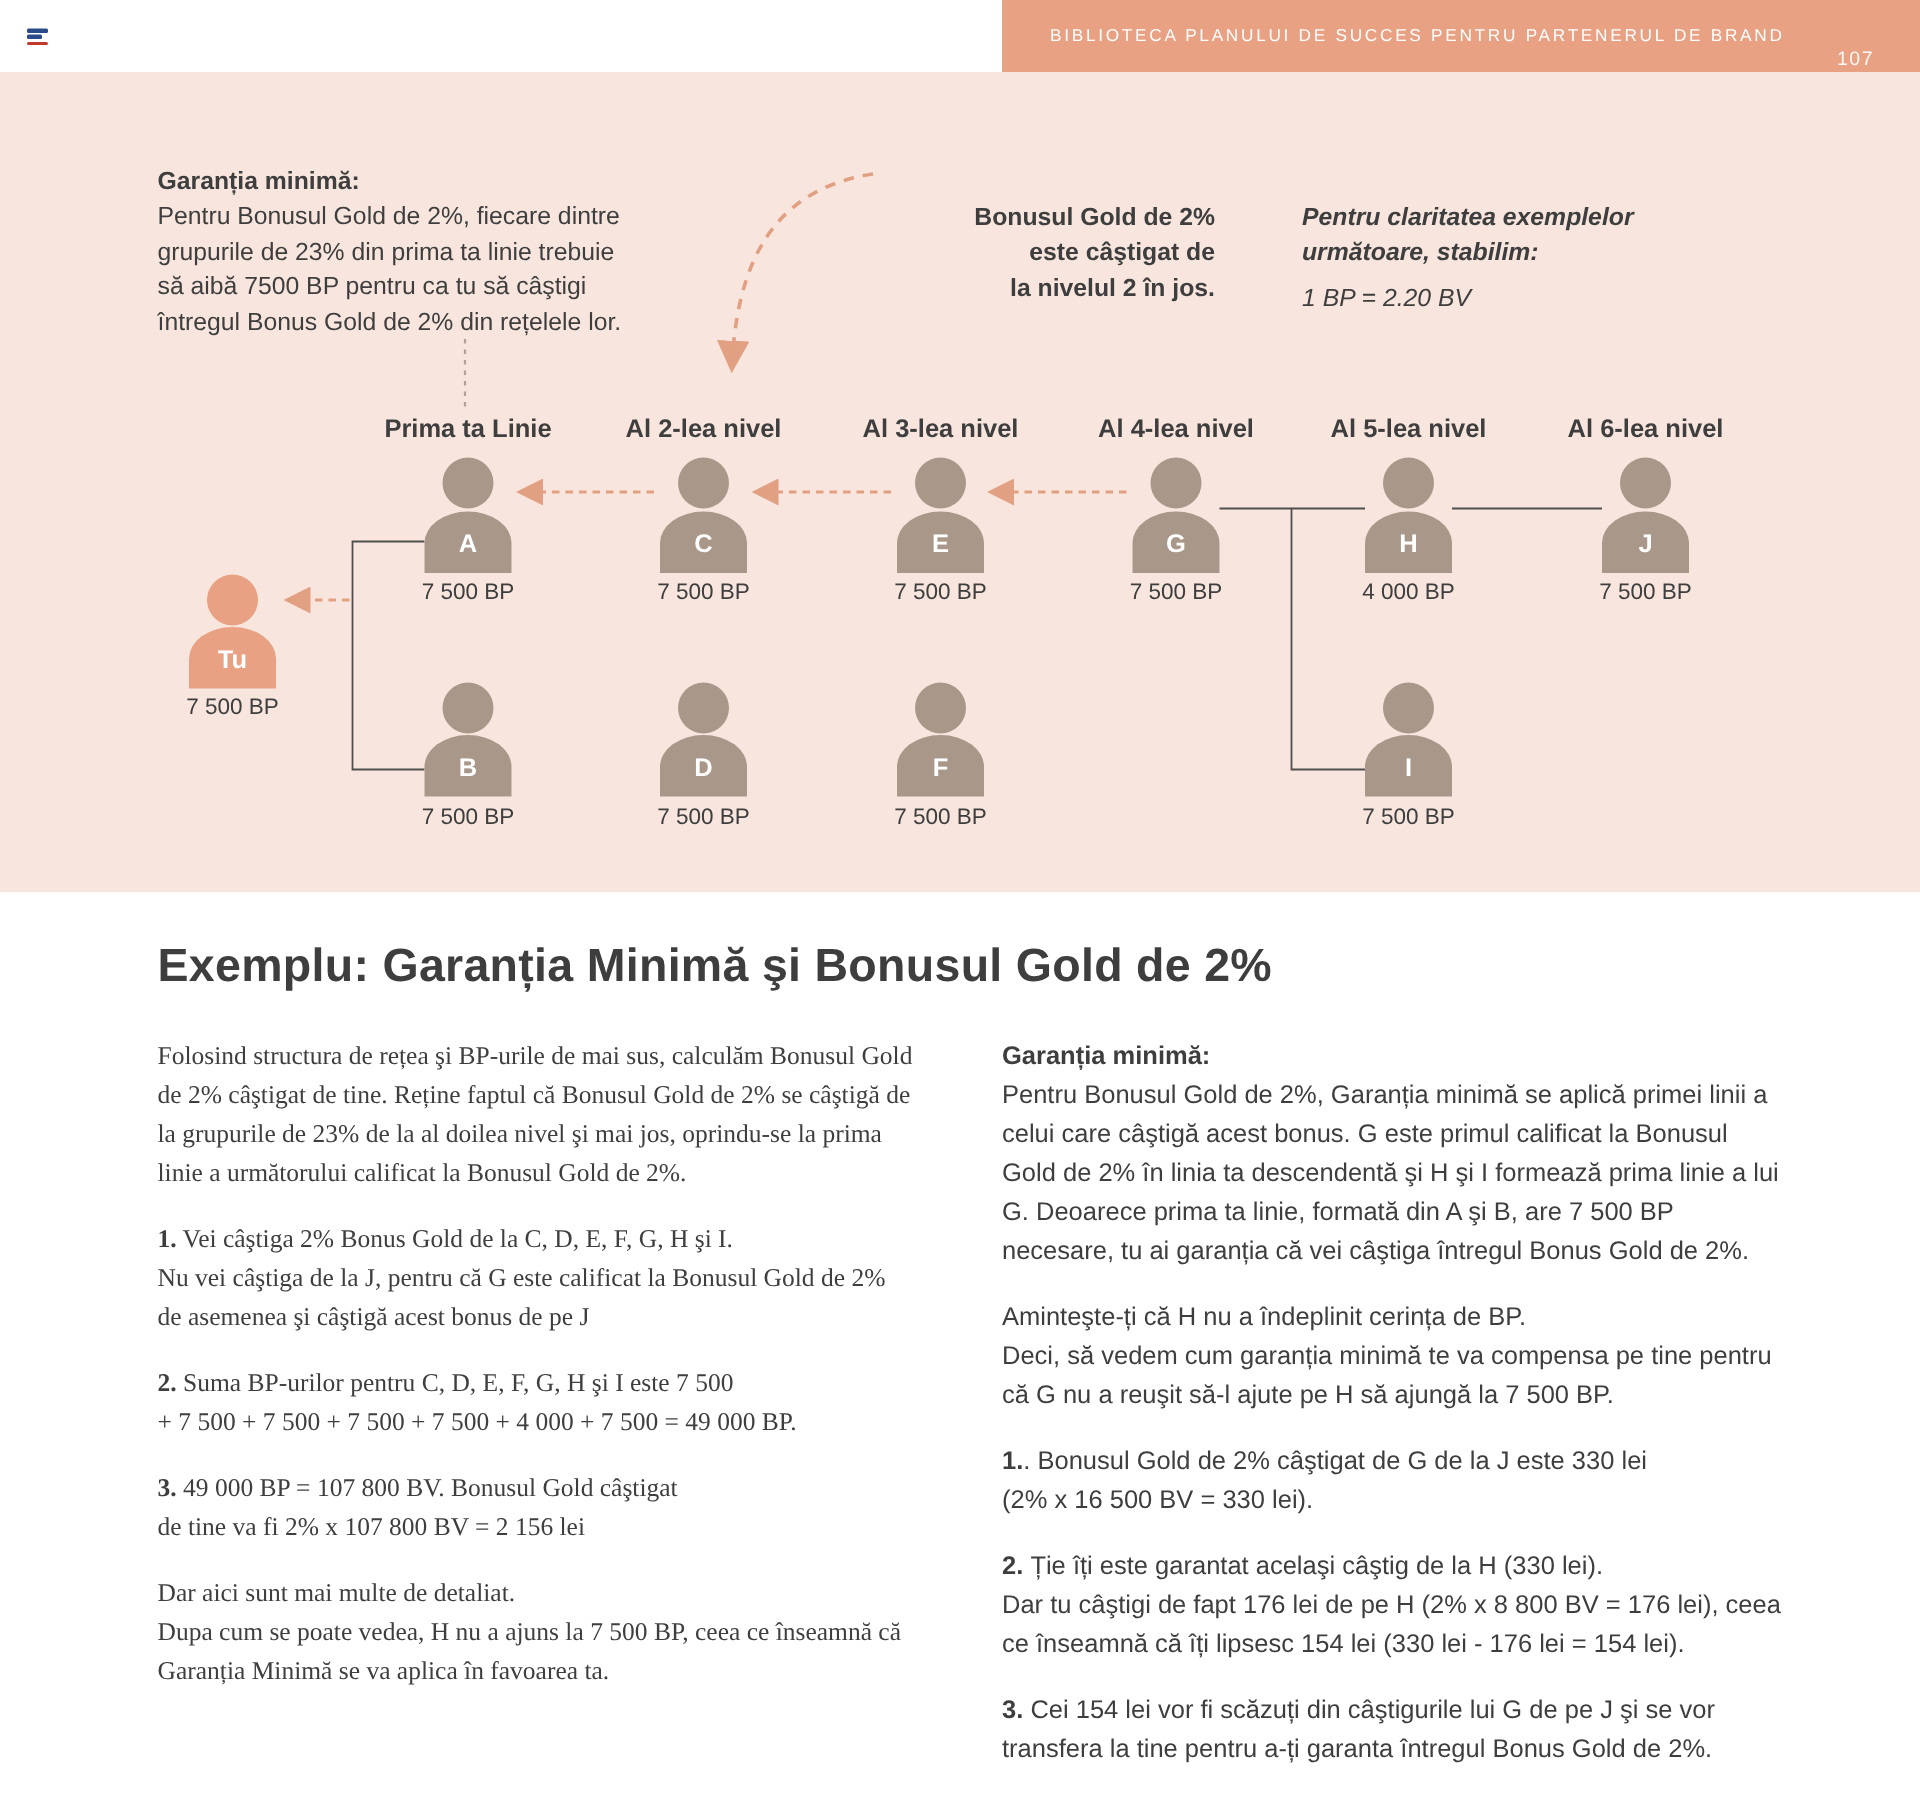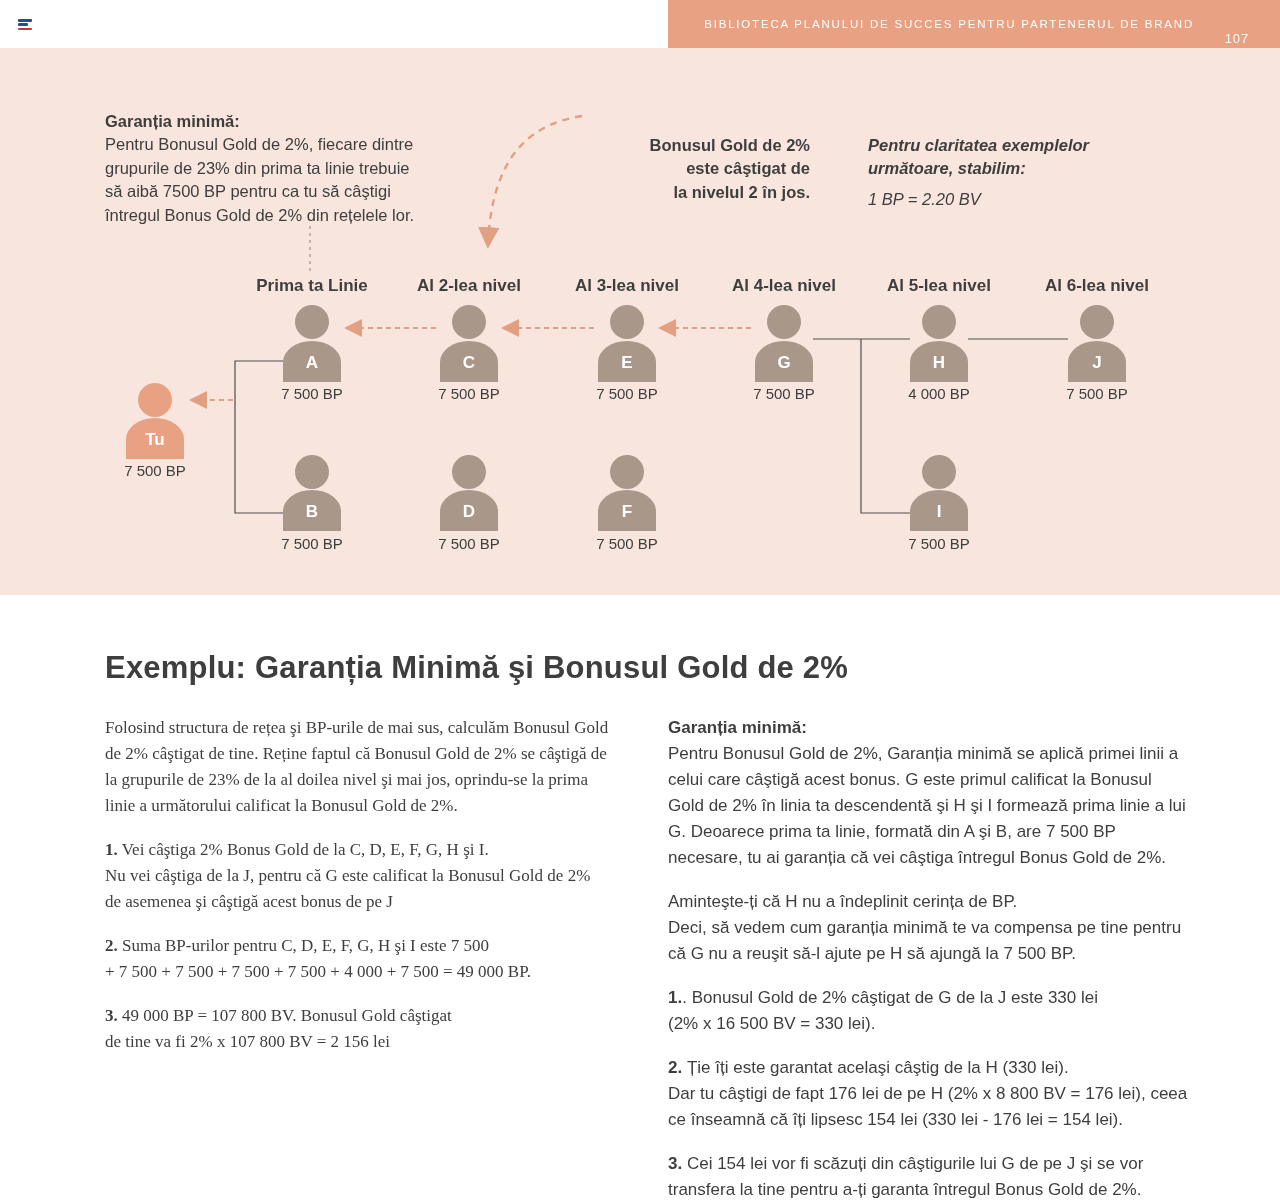--- a/index.html
+++ b/index.html
@@ -13,21 +13,21 @@
   
   .topbar { position:absolute; top:0; left:0; width:1280px; height:48px; background:#fff; }
   .menu-icon { position:absolute; left:18px; top:19px; width:14px; height:11px;
                display:flex; flex-direction:column; justify-content:space-between; cursor:pointer; }
   .menu-icon i { display:block; height:2.5px; border-radius:1px; }
   .menu-icon .b1 { background:#2b4a8b; }
   .menu-icon .b2 { background:#2b4a8b; width:72%; }
   .menu-icon .b3 { background:#c0392b; }
   .header-band { position:absolute; top:0; left:668px; width:612px; height:48px;
                  background:#e8a183; display:flex; align-items:center; }
-  .header-title { flex:1; text-align:right; color:#fff; font-size:11.5px;
+  .header-title { flex:1; text-align:left; color:#fff; font-size:11.5px;
                   letter-spacing:1.8px; padding-left:32px; white-space:nowrap; }
   .page-number { width:86px; text-align:center; color:#fff; font-size:13px;
                  letter-spacing:1px; opacity:.92;margin-top:29px; }
 
   
   .diagram { position:absolute; top:48px; left:0; width:1280px; height:547px; background:#f8e6de; }
   .note { position:absolute; font-size:16.5px; line-height:1.42; color:#3e3e3e; }
   .prl { white-space:pre-line; }
   .note-left { left:105px; top:62px; width:390px; }
   .note-left .nt { font-weight:bold; }
@@ -41,21 +41,21 @@
   .lvl    { font-size:17px; font-weight:bold; fill:#3e3e3e; }
   .letter { font-size:17px; font-weight:bold; fill:#ffffff; }
   .bp     { font-size:15px; fill:#3e3e3e; }
   .conn   { stroke:#4f4f4f; stroke-width:1.2; fill:none; }
   .darrow { stroke:#e2a082; stroke-width:2; stroke-dasharray:5 4; fill:none; }
   .bigarrow { stroke:#e2a082; stroke-width:2.4; stroke-dasharray:7 6; fill:none; }
   .guide  { stroke:#b3a195; stroke-width:1.5; stroke-dasharray:3 4; fill:none; }
 
   
   .article { position:absolute; top:595px; left:0; width:1280px; height:606px;
-             background:#fff; padding:56px 0 0 105px; }
+             background:#fff; padding:32px 0 0 105px; }
   .article h1 { font-size:31px; font-weight:bold; color:#3e3e3e; letter-spacing:.2px; line-height:1.1; }
   .cols { display:flex; margin-top:30px; }
   .col-left  { width:505px;font-family:Liberation Serif, serif; }
   .col-right { width:523px; margin-left:58px; }
   .para { font-size:17px; line-height:26px; margin-bottom:18px; }
   .rc-title { font-size:17px; line-height:26px; font-weight:bold; }
   b.num { font-weight:bold; }
 </style>
 </head>
 <body>
@@ -197,20 +197,22 @@
     <div class="cols">
 
       <div class="col-left">
         <p class="para"><span class="prl">Folosind structura de rețea şi BP-urile de mai sus, calculăm Bonusul Gold de 2% câştigat de tine. Reține faptul că Bonusul Gold de 2% se câştigă de la grupurile de 23% de la al doilea nivel şi mai jos, oprindu-se la prima linie a următorului calificat la Bonusul Gold de 2%.</span></p>
         <p class="para"><b class="num">1.</b> <span class="prl">Vei câştiga 2% Bonus Gold de la C, D, E, F, G, H şi I.
 Nu vei câştiga de la J, pentru că G este calificat la Bonusul Gold de 2% de asemenea şi câştigă acest bonus de pe J</span></p>
         <p class="para"><b class="num">2.</b> <span class="prl">Suma BP-urilor pentru C, D, E, F, G, H şi I este 7 500
 + 7 500 + 7 500 + 7 500 + 7 500 + 4 000 + 7 500 = 49 000 BP.</span></p>
         <p class="para"><b class="num">3.</b> <span class="prl">49 000 BP = 107 800 BV. Bonusul Gold câştigat
 de tine va fi 2% x 107 800 BV = 2 156 lei</span></p>
+        <p class="para"><span class="prl">Dar aici sunt mai multe de detaliat.
+Dupa cum se poate vedea, H nu a ajuns la 7 500 BP, ceea ce înseamnă că Garanția Minimă se va aplica în favoarea ta.</span></p>
       </div>
 
       <div class="col-right">
         <div class="rc-title">Garanția minimă:</div>
         <p class="para"><span class="prl">Pentru Bonusul Gold de 2%, Garanția minimă se aplică primei linii a celui care câştigă acest bonus. G este primul calificat la Bonusul Gold de 2% în linia ta descendentă şi H şi I formează prima linie a lui G. Deoarece prima ta linie, formată din A şi B, are 7 500 BP necesare, tu ai garanția că vei câştiga întregul Bonus Gold de 2%.</span></p>
         <p class="para"><span class="prl">Aminteşte-ți că H nu a îndeplinit cerința de BP.
 Deci, să vedem cum garanția minimă te va compensa pe tine pentru că G nu a reuşit să-l ajute pe H să ajungă la 7 500 BP.</span></p>
         <p class="para"><b class="num">1.</b><span class="prl">. Bonusul Gold de 2% câştigat de G de la J este 330 lei
 (2% x 16 500 BV = 330 lei).</span></p>
         <p class="para"><b class="num">2.</b> <span class="prl">Ție îți este garantat acelaşi câştig de la H (330 lei).

